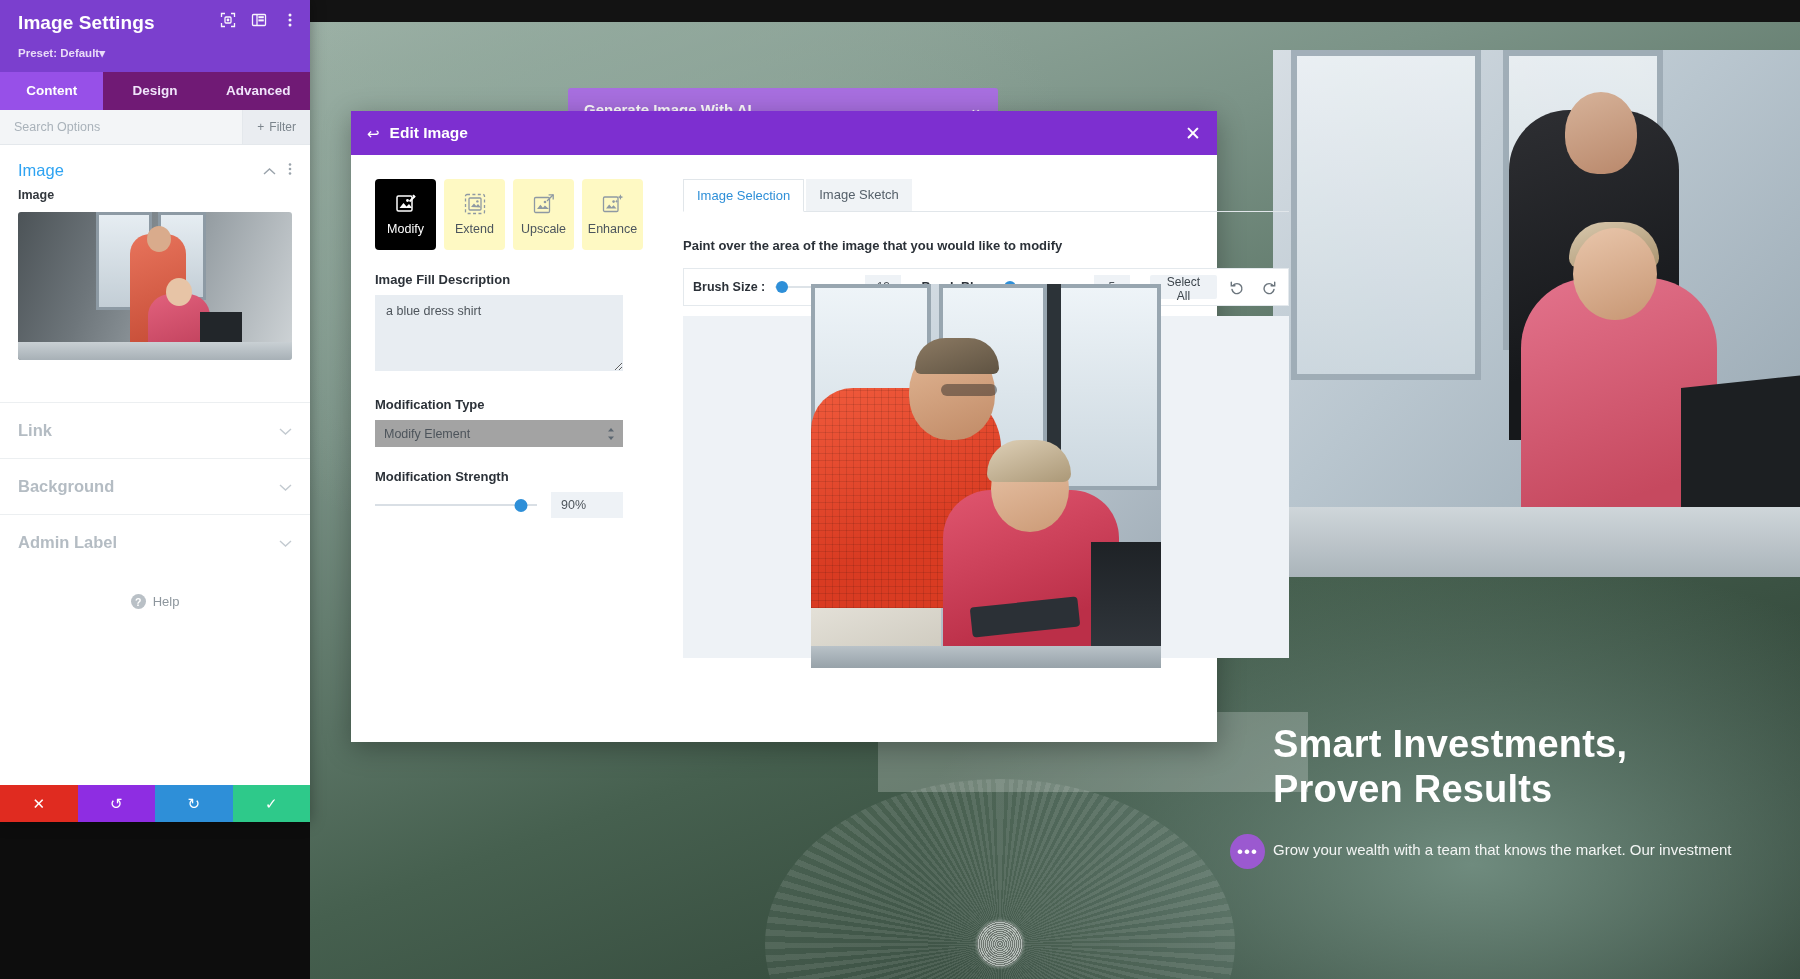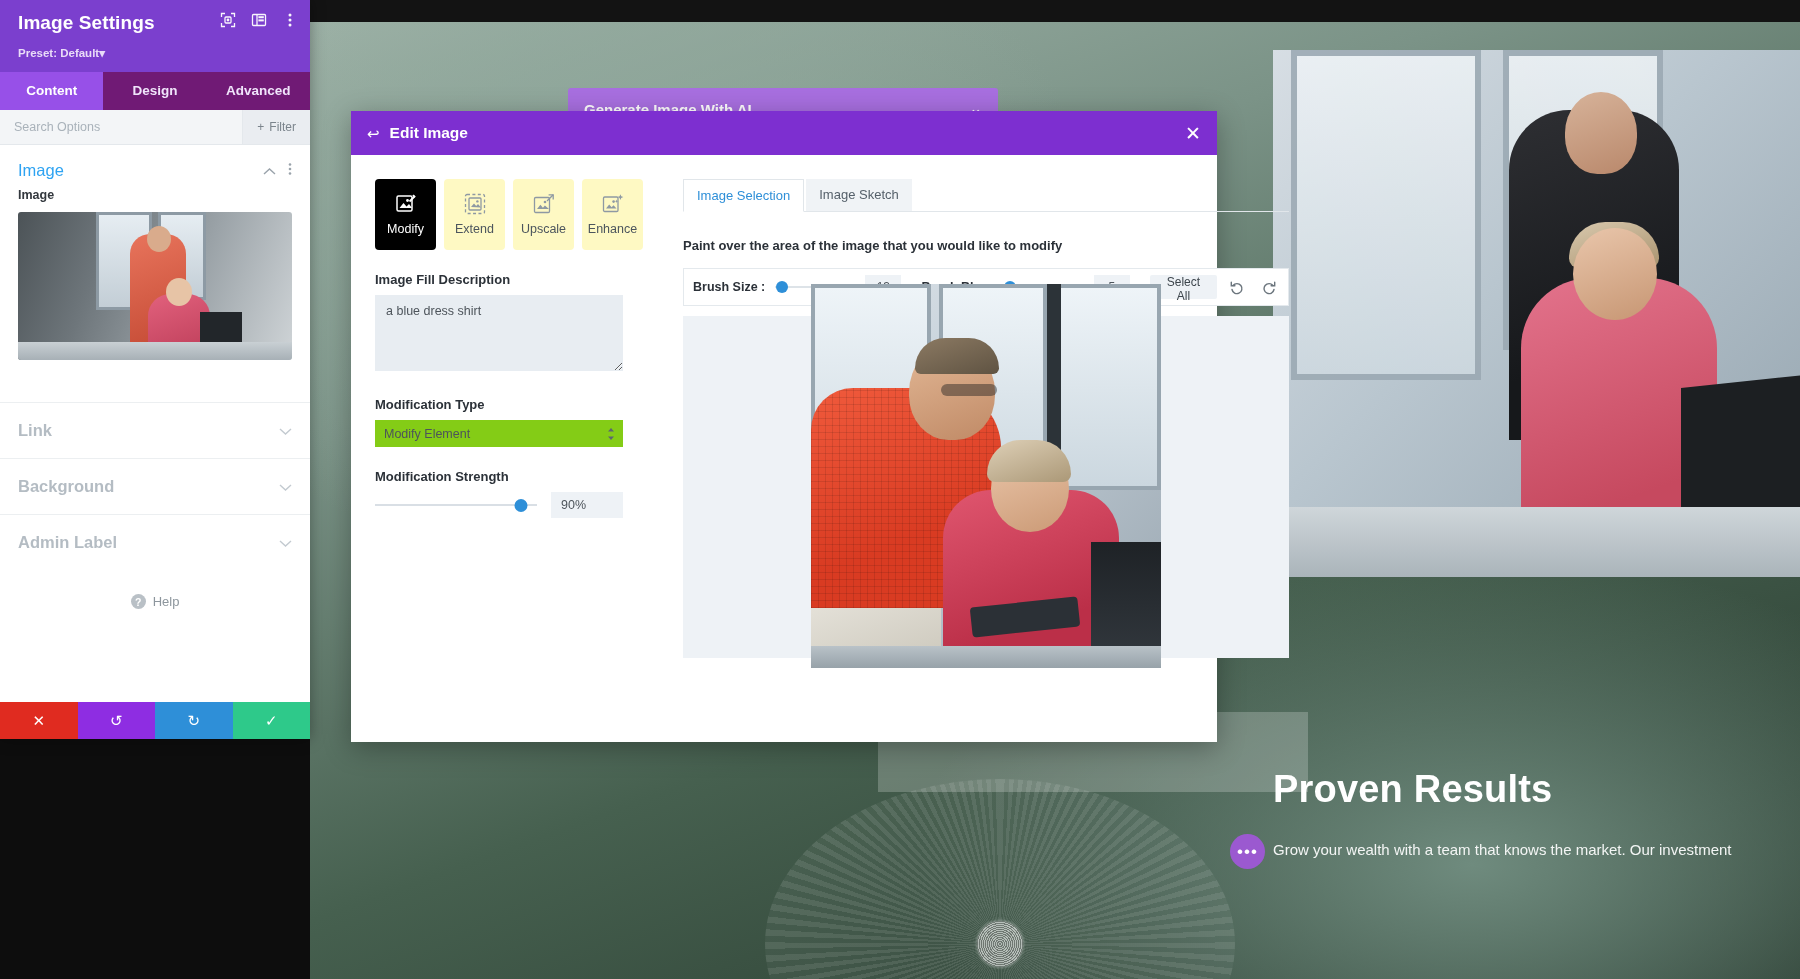--- a/index.html
+++ b/index.html
@@ -96,21 +96,21 @@
   }
   #bg-hero-text p { margin-top: 26px; font-size: 15px; line-height: 1.6; color:#f3f5f4; max-width:620px;}
   #bg-chat-fab {
     position: absolute; left: 920px; bottom: 110px; width: 35px; height: 35px; border-radius: 50%;
     background: #9b59d0; color: #fff; display:flex; align-items:center; justify-content:center;
     font-size: 17px; letter-spacing: 1px; line-height: 1;
   }
 
   
   #sidebar {
-    position: absolute; left: 0; top: 0; width: 310px; height: 739px;
+    position: absolute; left: 0; top: 0; width: 310px; height: 822px;
     background: #fff; display: flex; flex-direction: column; z-index: 20;
     box-shadow: 0 0 14px rgba(0,0,0,.35);
   }
   #sb-header {
     background: #7b3fce; padding: 12px 16px 12px 18px; color: #fff; position: relative;
   }
   #sb-title { font-size: 19px; font-weight: 700; letter-spacing: .1px; }
   #sb-preset { font-size: 11.5px; margin-top: 12px; color: #e9dcf8; font-weight: 600;}
   #sb-header-icons { position: absolute; right: 12px; top: 12px; display: flex; gap: 15px; align-items:center;}
   .sb-hicon { width: 16px; height: 16px; opacity: .95; cursor: pointer; display:block;}
@@ -199,21 +199,21 @@
   .mode-btn.active { background: #000000; color: #fff; }
   .mode-btn svg { display:block; }
   .m-label { font-size: 12.5px; }
   .field-label { font-size: 13px; font-weight: 700; color: #2b3138; margin: 22px 0 8px; }
   #fill-desc {
     width: 248px; height: 76px; background: #e8edf2; border: none; resize: vertical;
     padding: 9px 11px; font-family: inherit; font-size: 12.5px; color: #4d545b; outline:none;
   }
   #mod-type-wrap { position: relative; width: 248px; }
   #mod-type {
-    width: 100%; height: 27px; background: #84cc16; border: none; font-family: inherit;
+    width: 100%; height: 27px; background: #a3a3a3; border: none; font-family: inherit;
     font-size: 12.5px; color: #4d545b; padding: 0 24px 0 9px; appearance: none; outline:none;
     cursor: pointer;
   }
   #mod-type-arrows {
     position: absolute; right: 8px; top: 50%; transform: translateY(-50%);
     font-size: 9px; color: #5b6views; color:#596570; line-height: 1; pointer-events:none;
     display:flex; flex-direction:column; gap:1px;
   }
   #strength-row { display: flex; align-items: center; gap: 14px; width: 248px; }
   #strength-slider { position: relative; flex: 1; height: 16px; cursor: pointer;}
@@ -317,21 +317,21 @@
       <div id="bgp-hair"></div>
       <div id="bgp-woman-head"></div>
       <div id="bgp-laptop"></div>
       <div id="bgp-table"></div>
     </div>
 
     <div id="bg-white-panel"></div>
 
     <div id="bg-hero-text">
       <h1>
-        <br>
+        <span>Smart Investments,</span><br>
         <span>Proven Results</span>
       </h1>
       <p>Grow your wealth with a team that knows the market. Our investment</p>
     </div>
 
     <div id="bg-chat-fab">
       <span>•••</span>
     </div>
   </div>
 

